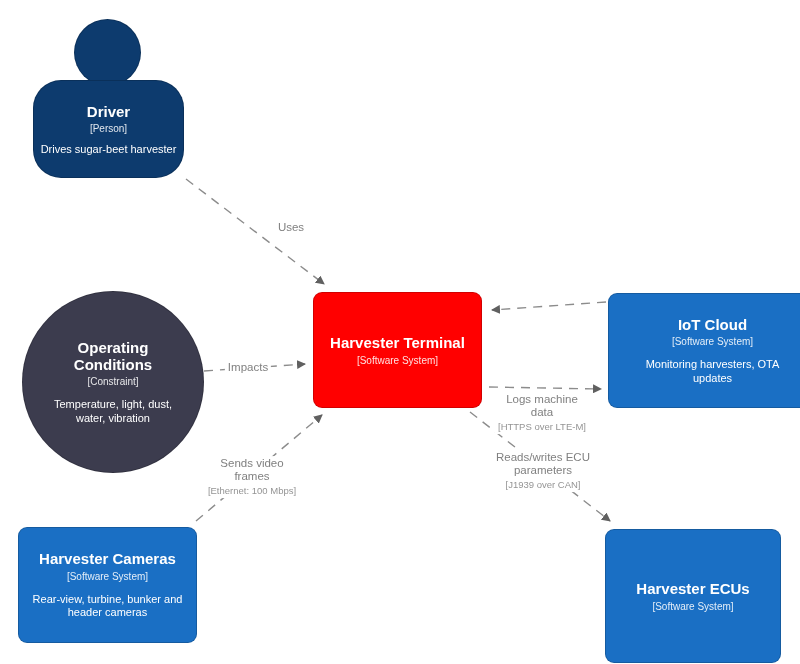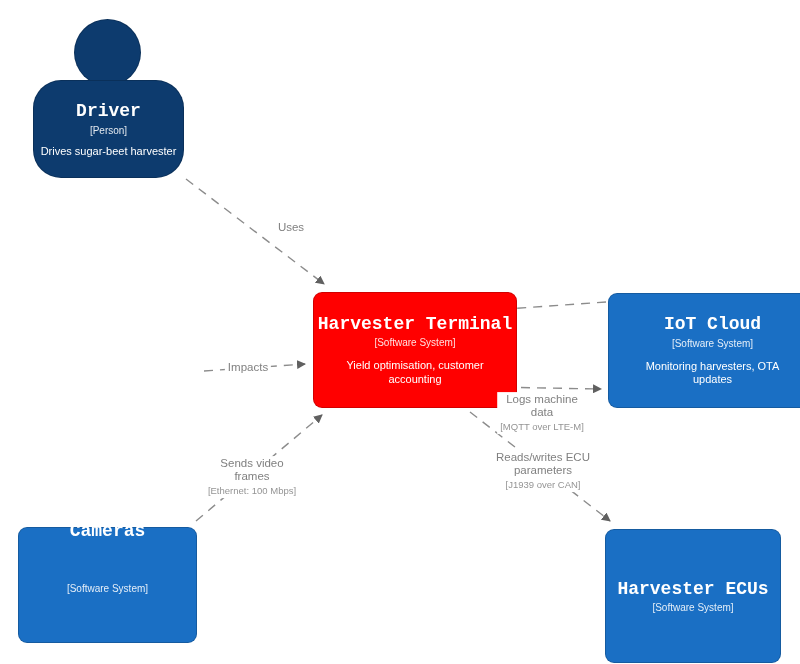--- a/index.html
+++ b/index.html
@@ -21,41 +21,41 @@
 
   .rel-layer{position:absolute;left:0;top:0;width:800px;height:664px;}
   .rel-line{fill:none;stroke:var(--relationship);stroke-width:1.4;stroke-dasharray:9 7;}
   .arrowhead{fill:var(--arrowhead);stroke:none;}
 
   .element{position:absolute;color:var(--element-text);text-align:center;display:flex;flex-direction:column;align-items:center;justify-content:center;}
   .box{border-radius:9px;border:1px solid rgba(0,0,0,0.18);}
   .system{background:var(--software-system-fill);}
   .highlight{background:var(--highlight-fill);}
 
-  .el-name{font-size:18px;font-weight:bold;line-height:1.15;font-family:Liberation Mono, monospace;}
+  .el-name{font-size:15px;font-weight:bold;line-height:1.15;}
   .el-type{font-size:10px;opacity:0.88;margin-top:3px;}
   .el-desc{font-size:11px;line-height:1.22;margin-top:11px;}
 
   
   .person{position:absolute;left:33px;top:12px;width:151px;height:166px;}
   .person-head{position:absolute;left:41px;top:7px;width:67px;height:67px;border-radius:50%;background:var(--person-fill);border:1px solid rgba(0,0,0,0.18);}
   .person-body{position:absolute;left:0;top:68px;width:151px;height:98px;border-radius:28px;background:var(--person-fill);border:1px solid rgba(0,0,0,0.18);color:var(--element-text);text-align:center;display:flex;flex-direction:column;align-items:center;justify-content:center;padding-top:2px;}
   .person .el-desc{margin-top:9px;max-width:145px;}
 
   
   .constraint{left:22px;top:291px;width:182px;height:182px;border-radius:50%;background:var(--constraint-fill);border:1px solid rgba(0,0,0,0.18);}
   .constraint .el-name{max-width:130px;}
   .constraint .el-desc{max-width:135px;}
 
   
-  .terminal{left:313px;top:292px;width:204px;height:116px;}
+  .terminal{left:313px;top:292px;width:169px;height:116px;}
   .terminal .el-desc{max-width:160px;}
   .iot{left:608px;top:293px;width:209px;height:115px;}
   .iot .el-desc{max-width:172px;}
-  .cameras{left:18px;top:527px;width:179px;height:116px;gap:38px;}
+  .cameras{left:18px;top:527px;width:179px;height:116px;}
   .cameras .el-desc{max-width:160px;}
   .ecus{left:605px;top:529px;width:176px;height:134px;}
   .ecus .el-desc{max-width:174px;}
 
   
   .rel-label{position:absolute;transform:translate(-50%,-50%);background:var(--background);text-align:center;padding:1px 3px;}
   .rel-name{display:inline-block;font-size:11.5px;line-height:1.12;color:var(--label-text);}
   .rel-tech{display:block;font-size:9.5px;line-height:1.15;color:var(--tech-text);white-space:nowrap;margin-top:2px;}
   .lbl-uses{left:256px;top:226px;margin-left:35px;}
   .lbl-impacts{left:248px;top:366px;}
@@ -89,25 +89,29 @@
 
   <div class="person">
     <div class="person-head"></div>
     <div class="person-body">
       <div class="el-name">Driver</div>
       <div class="el-type">[Person]</div>
       <div class="el-desc">Drives sugar-beet harvester</div>
     </div>
   </div>
 
+  <div class="element constraint">
+    <div class="el-name">Operating Conditions</div>
+    <div class="el-type">[Constraint]</div>
+    <div class="el-desc">Temperature, light, dust, water, vibration</div>
+  </div>
 
   <div class="element box highlight terminal">
     <div class="el-name">Harvester Terminal</div>
     <div class="el-type">[Software System]</div>
-    <div class="el-desc">Yield optimisation, customer accounting</div>
   </div>
 
   <div class="element box system iot">
     <div class="el-name">IoT Cloud</div>
     <div class="el-type">[Software System]</div>
     <div class="el-desc">Monitoring harvesters, OTA updates</div>
   </div>
 
   <div class="element box system cameras">
     <div class="el-name">Harvester Cameras</div>
@@ -124,21 +128,21 @@
     <span class="rel-name">Uses</span>
   </div>
 
   <div class="rel-label lbl-impacts">
     <span class="rel-name">Impacts</span>
   </div>
 
 
   <div class="rel-label lbl-logs">
     <span class="rel-name">Logs machine data</span>
-    <span class="rel-tech">[MQTT over LTE-M]</span>
+    <span class="rel-tech">[HTTPS over LTE-M]</span>
   </div>
 
   <div class="rel-label lbl-sends">
     <span class="rel-name">Sends video frames</span>
     <span class="rel-tech">[Ethernet: 100 Mbps]</span>
   </div>
 
   <div class="rel-label lbl-reads">
     <span class="rel-name">Reads/writes ECU parameters</span>
     <span class="rel-tech">[J1939 over CAN]</span>

